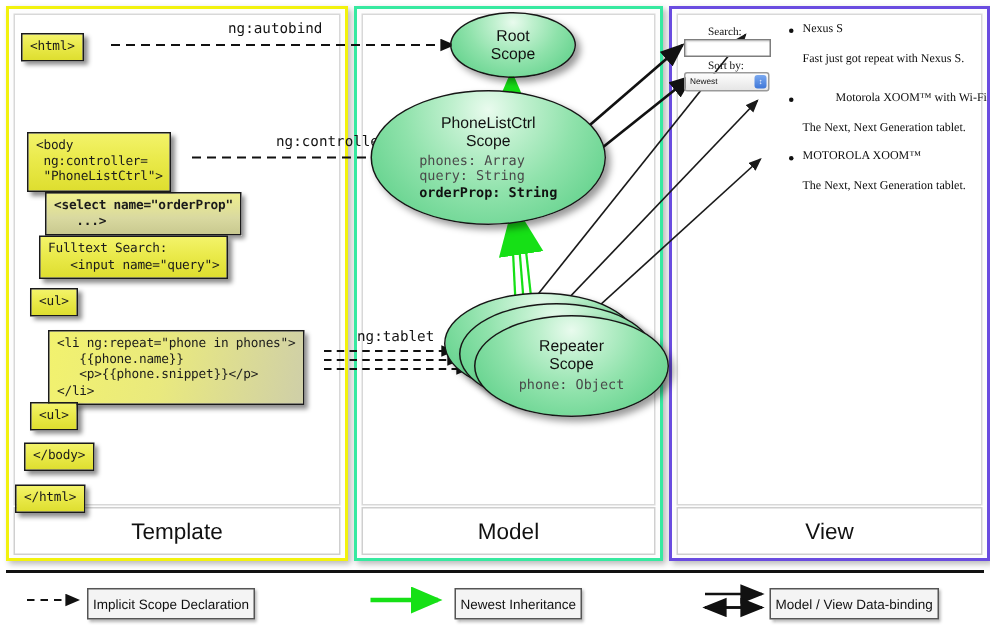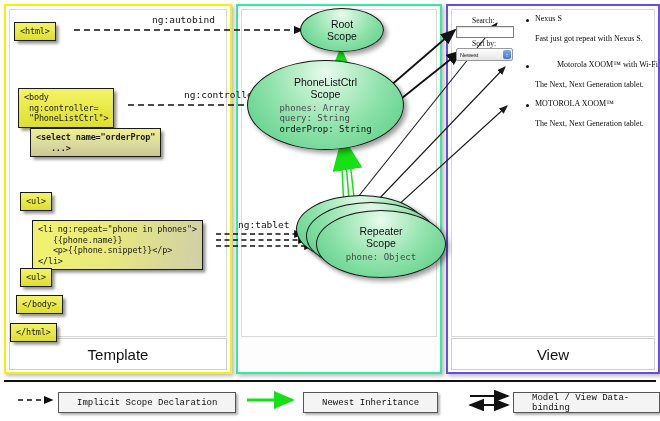--- a/index.html
+++ b/index.html
@@ -126,36 +126,37 @@
   }
   #legend .rule{
     position:absolute;left:4px;top:2px;width:652px;height:2px;background:#111;
   }
   .leg-box{
     position:absolute;
     background:#f4f4f4;border:1px solid #555;
     box-shadow:1.5px 1.5px 2px rgba(0,0,0,.3);
     font-size:9px;color:#111;
     display:flex;align-items:center;justify-content:center;
-    padding:2px 18px;height:15px;font-family:Liberation Mono, monospace;
+    padding:2px 3px;height:15px;
   }
   svg{position:absolute;left:0;top:0;overflow:visible;}
 </style>
 </head>
 <body>
 
 <div id="stage">
 
   <div class="panel" id="panel-template">
     <div class="panel-inner"></div>
     <div class="panel-label">Template</div>
   </div>
 
   <div class="panel" id="panel-model">
     <div class="panel-inner"></div>
+    <div class="panel-label">Model</div>
   </div>
 
   <div class="panel" id="panel-view">
     <div class="panel-inner"></div>
     <div class="panel-label">View</div>
   </div>
 
   <svg width="660" height="421">
     <defs>
       <marker id="ah-dash" markerWidth="7" markerHeight="7" refX="6" refY="3" orient="auto">
@@ -201,20 +202,22 @@
 
   <div class="codebox" style="left:14px;top:22px;">&lt;html&gt;</div>
 
   <div class="codebox" style="left:18px;top:88px;">&lt;body
  ng:controller=
  "PhoneListCtrl"&gt;</div>
 
   <div class="codebox grey" style="left:30px;top:128px;">&lt;select name="orderProp"
    ...&gt;</div>
 
+  <div class="codebox" style="left:26px;top:157px;">Fulltext Search:
+   &lt;input name="query"&gt;</div>
 
   <div class="codebox" style="left:20px;top:192px;">&lt;ul&gt;</div>
 
   <div class="codebox fade" style="left:32px;top:220px;">&lt;li ng:repeat="phone in phones"&gt;
    {{phone.name}}
    &lt;p&gt;{{phone.snippet}}&lt;/p&gt;
 &lt;/li&gt;</div>
 
   <div class="codebox" style="left:20px;top:268px;">&lt;ul&gt;</div>
 
@@ -230,21 +233,21 @@
     <div class="title" style="white-space:pre-line;">Root
 Scope</div>
   </div>
 
   <div class="scope" style="left:247px;top:60px;width:155px;height:88px;align-items:center;">
     <div class="title" style="white-space:pre-line;">PhoneListCtrl
 Scope</div>
     <div class="props">
       <div>phones: Array</div>
       <div>query: String</div>
-      <div style="font-weight:normal;color:#111;">orderProp: String</div>
+      <div style="font-weight:bold;color:#111;">orderProp: String</div>
     </div>
   </div>
 
   <div class="scope" style="left:296px;top:195px;width:128px;height:66px;"></div>
   <div class="scope" style="left:306px;top:202px;width:128px;height:66px;"></div>
   <div class="scope" style="left:316px;top:210px;width:128px;height:66px;">
     <div class="title" style="white-space:pre-line;">Repeater
 Scope</div>
     <div class="props">
       <div>phone: Object</div>

